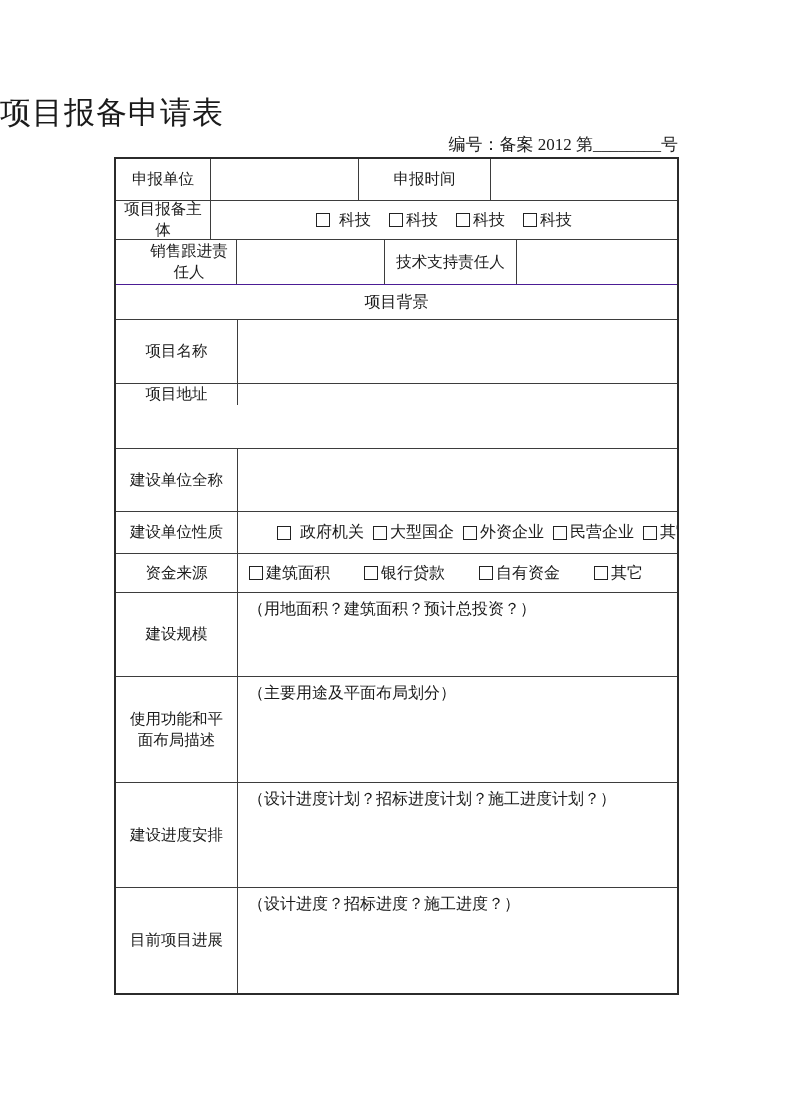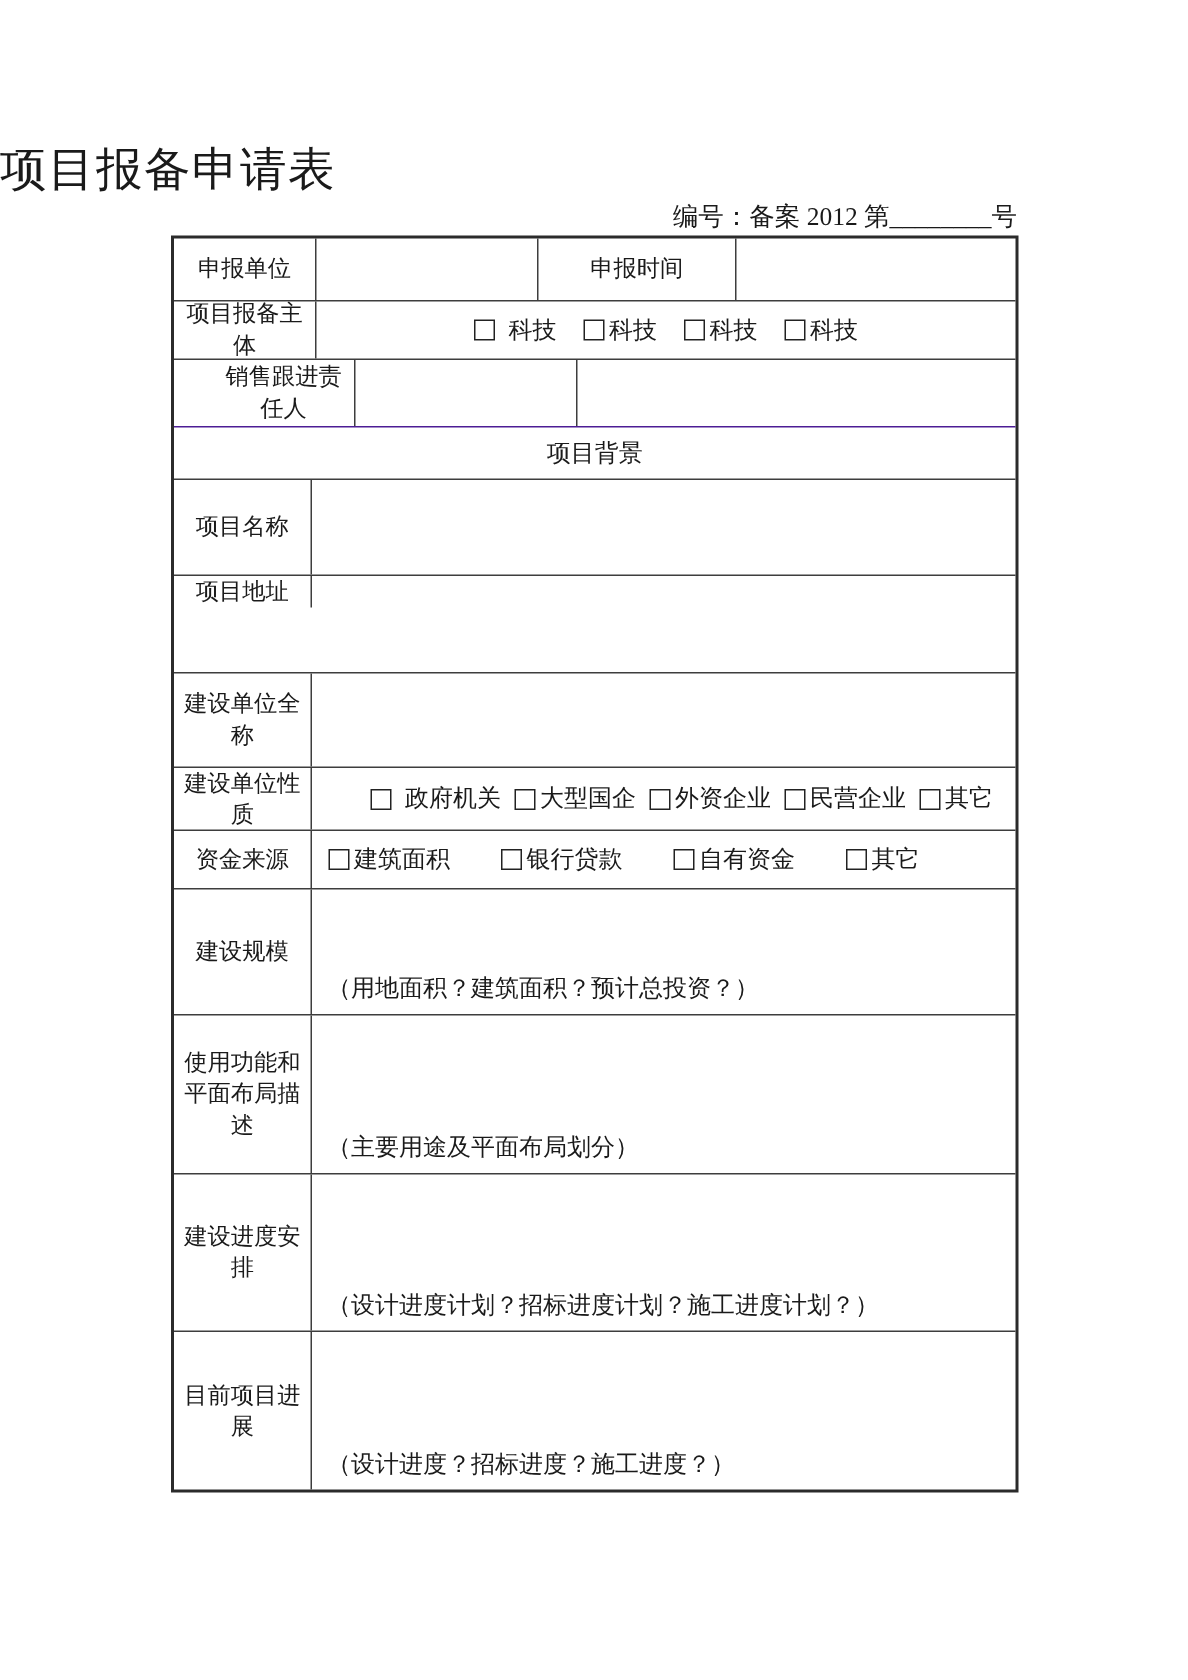--- a/index.html
+++ b/index.html
@@ -42,21 +42,21 @@
   .cell.last { border-right:none; }
   .cell.blank { }
 
   
   .w-l1 { width:95px; flex:none; }
   .w-v1 { width:148px; flex:none; }
   .w-l2 { width:132px; flex:none; }
   .w-v2 { flex:1; }
 
   
-  .w-lab { width:92px; flex:none; }
+  .w-lab { width:122px; flex:none; }
   .w-rest { flex:1; }
 
   
   .h-r1  { height:42px; }
   .h-r2  { height:39px; }
   .h-r3  { height:45px; }
   .h-r4  { height:35px; }
   .h-r5  { height:64px; }
   .h-r6  { height:65px;flex-direction:column; }
   .h-r7  { height:63px; }
@@ -79,21 +79,21 @@
   .gap-xl { gap:34px; }
   .opt { display:inline-flex; align-items:center; font-size:16px; }
   .box {
     display:inline-block; width:12px; height:12px;
     border:1px solid #222; background:#fff;
     margin-right:3px; flex:none;
   }
   .opt.sp .box { margin-right:9px; }
 
   .hintcell {
-    align-items:flex-end; justify-content:flex-start;
+    align-items:flex-start; justify-content:flex-start;
     text-align:left; padding:6px 10px;
   }
   .hint { font-size:16px; }
 </style>
 </head>
 <body>
 
 <div class="page">
 
   <h1 class="title">项目报备申请表</h1>
@@ -128,20 +128,21 @@
               <span class="box"></span>
               <span>科技</span>
             </span>
         </span>
       </div>
     </div>
 
     <div class="row h-r3 thick">
       <div class="cell w-l1">销售跟进责任人</div>
       <div class="cell w-v1 blank"></div>
+      <div class="cell w-l2">技术支持责任人</div>
       <div class="cell w-v2 blank last"></div>
     </div>
 
     <div class="row h-r4">
       <div class="cell w-rest last sec-header">项目背景</div>
     </div>
 
     <div class="row h-r5">
       <div class="cell w-lab">项目名称</div>
       <div class="cell w-rest blank last"></div>

